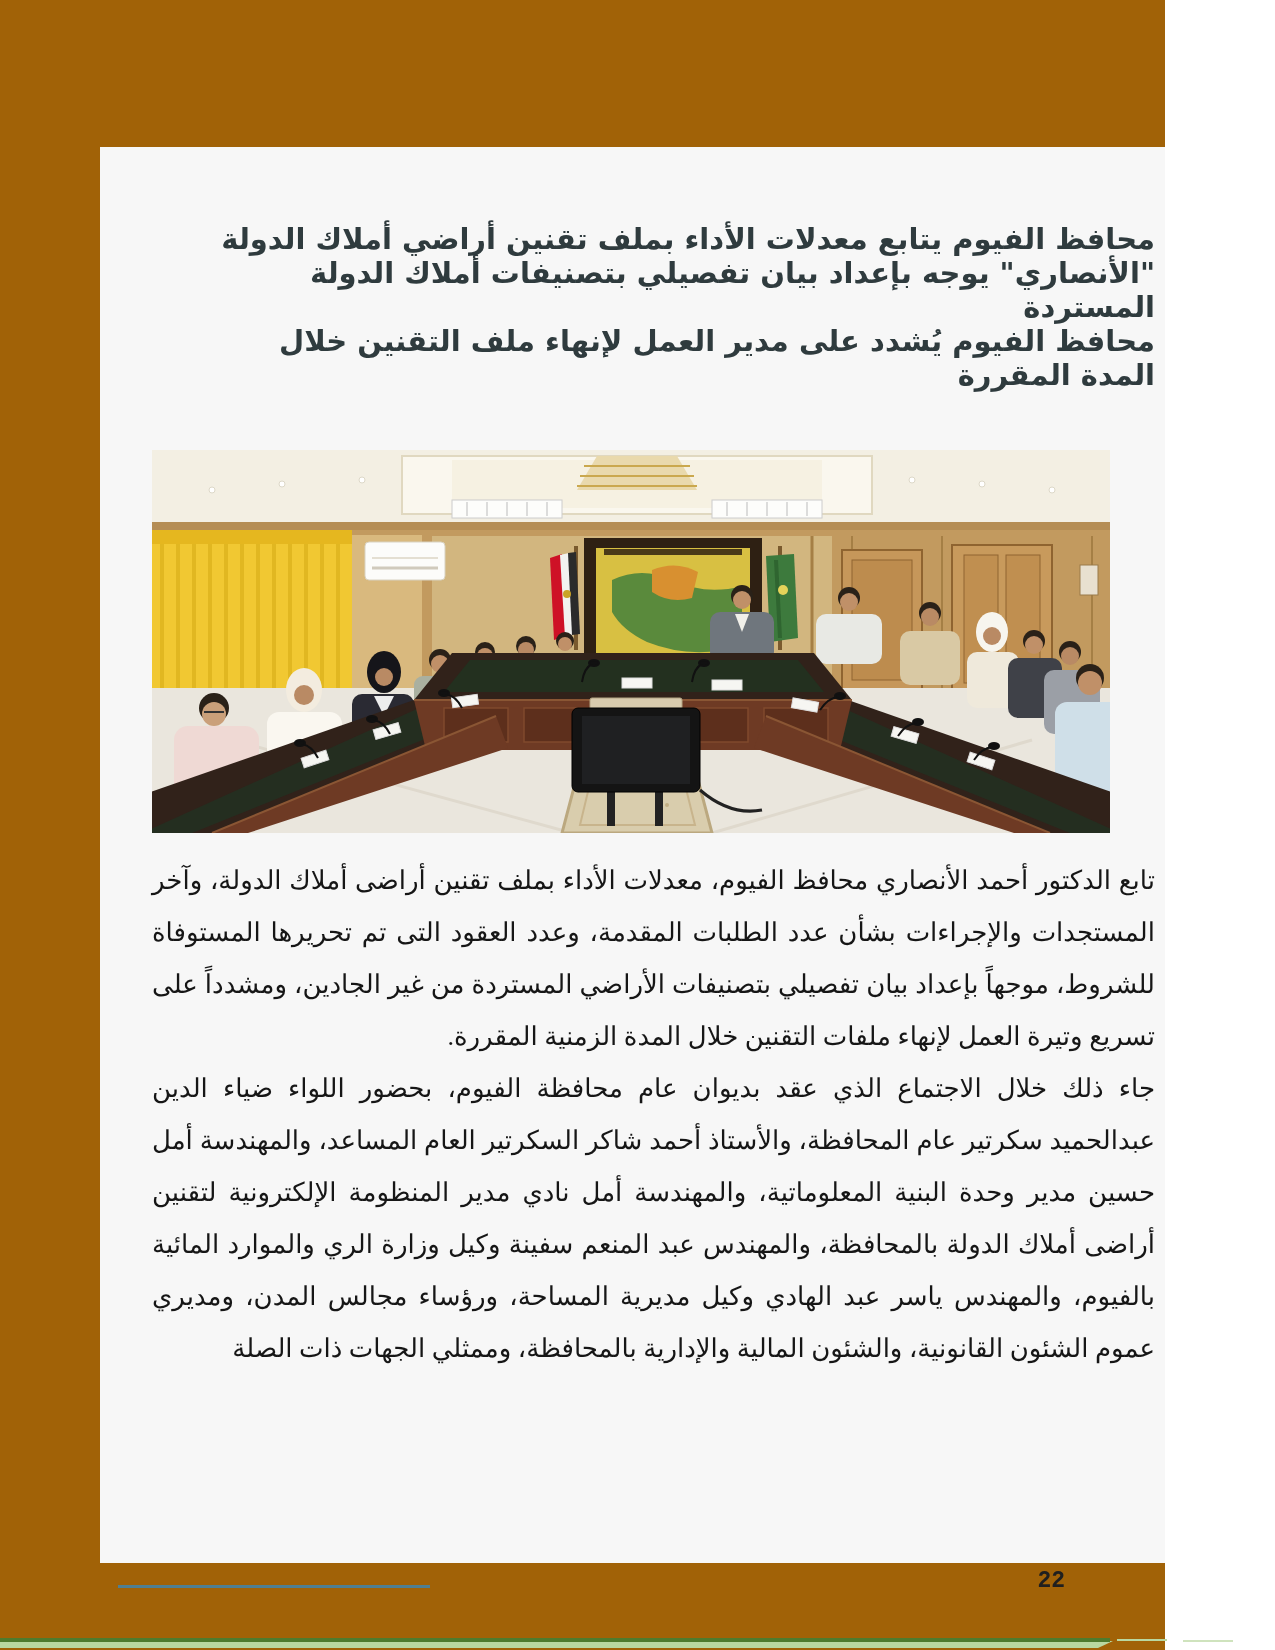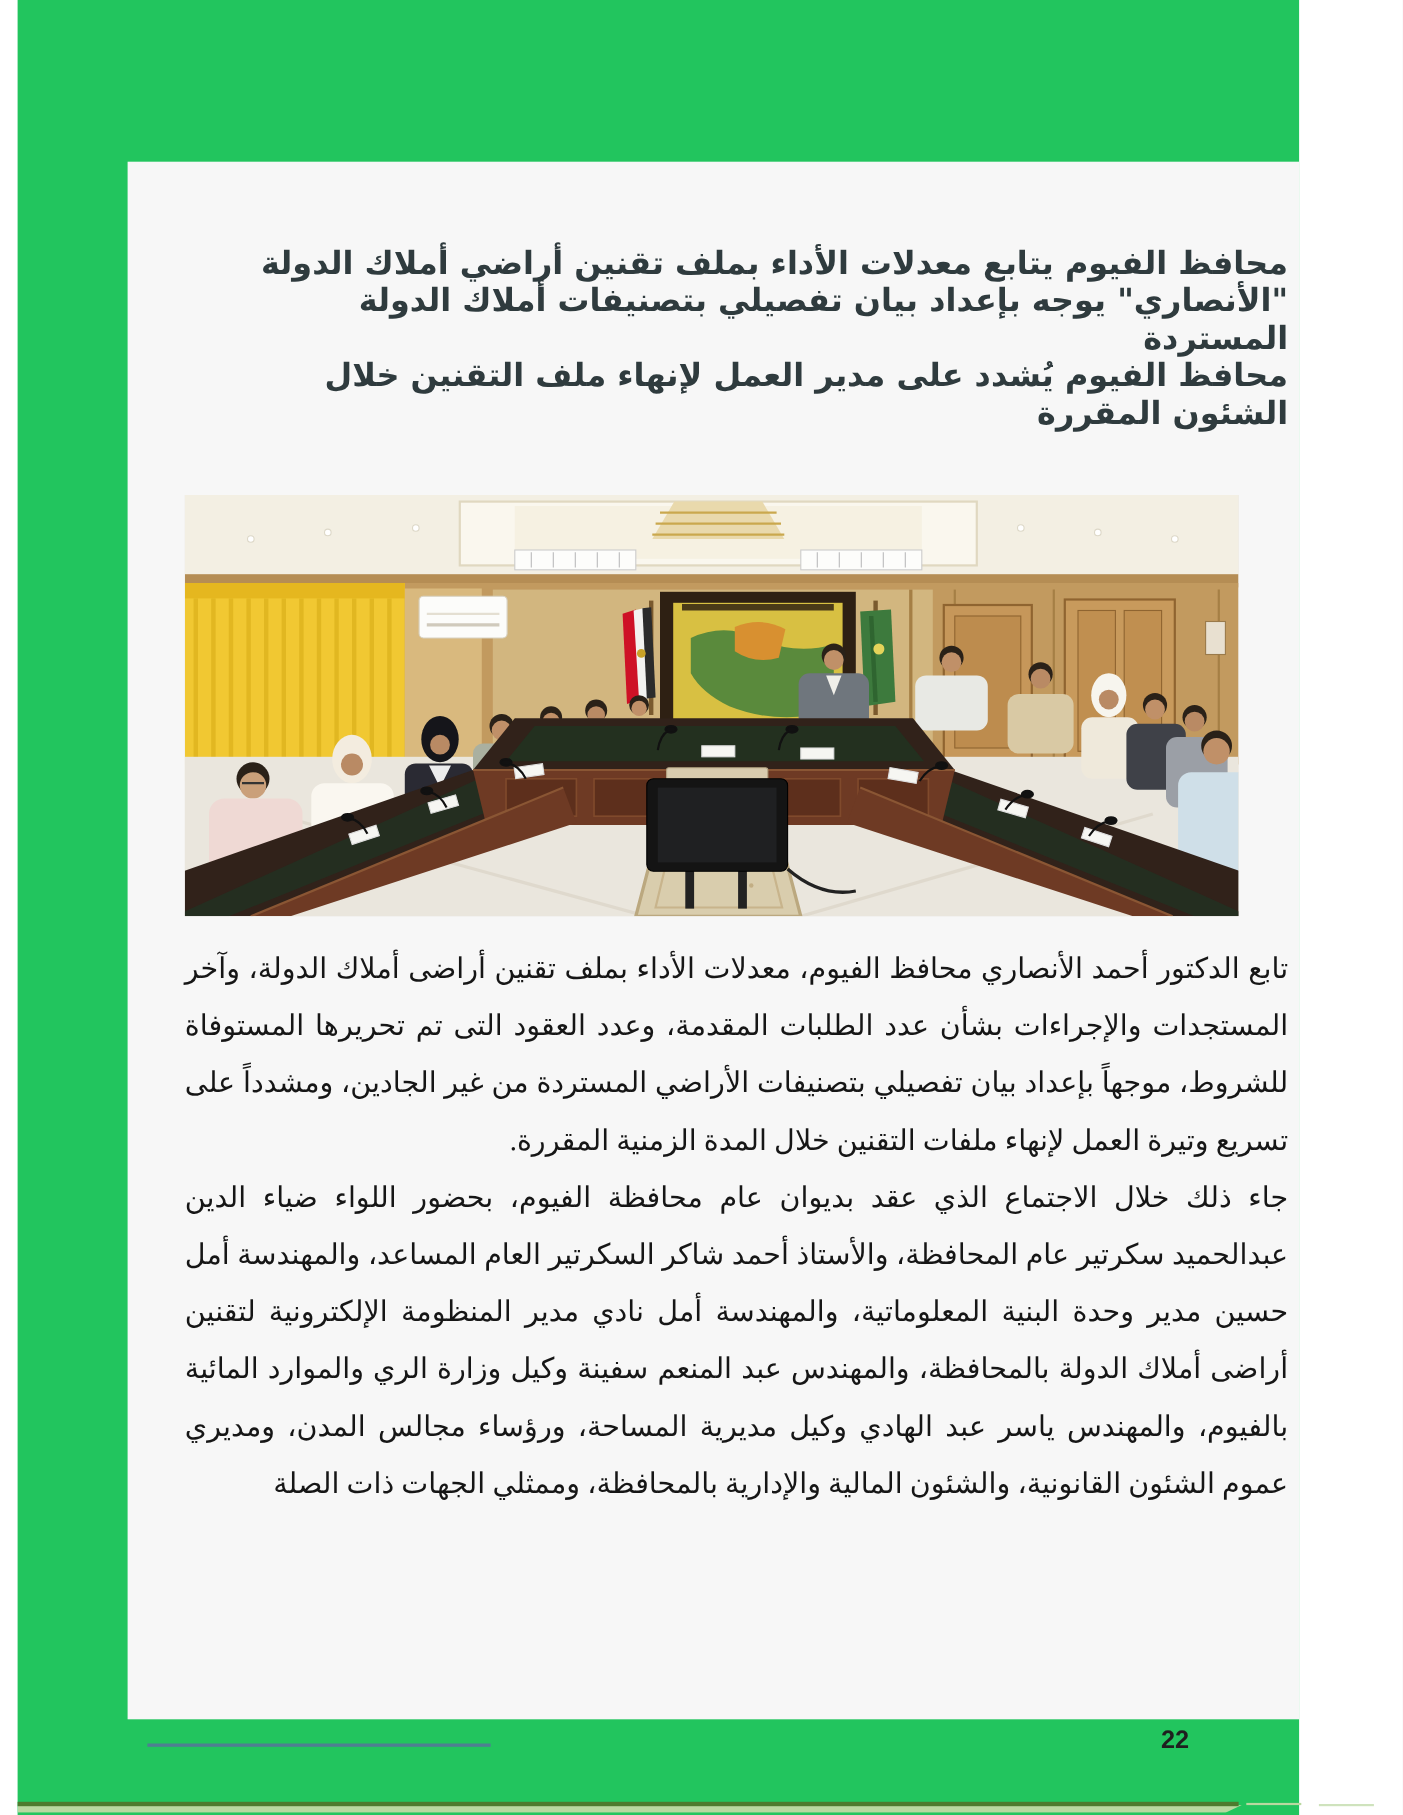--- a/index.html
+++ b/index.html
@@ -3,21 +3,21 @@
 <meta charset="utf-8">
 <style>
   html,body{margin:0;padding:0;}
   body{
     width:1275px;height:1650px;
     background:#ffffff;
     font-family:"DejaVu Sans", sans-serif;
     position:relative;
     overflow:hidden;
   }
-  .page{position:relative;width:1165px;height:1650px;background:#22c55e;margin-left:16px;}
+  .page{position:relative;width:1165px;height:1650px;background:#a16207;}
   .card{
     position:absolute;left:100px;top:147px;
     width:1065px;height:1416px;
     background:#f7f7f7;
     overflow:hidden;
   }
   .content{
     direction:rtl;
     padding:75px 10px 0 52px;
   }
@@ -48,21 +48,21 @@
   }
   .body-text p{margin:0;}
   .footer-divider{
     position:absolute;left:118px;top:1585px;
     width:312px;height:3px;
     background:#4f7f92;
   }
   .page-number{
     position:absolute;right:100px;top:1568px;
     font-size:23px;font-weight:600;color:#1f1f1f;
-    font-family:Liberation Sans, sans-serif;
+    font-family:Liberation Mono, monospace;
   }
   .footer-bar{position:absolute;left:0;bottom:0;width:1275px;height:12px;}
   .footer-bar .light-band{
     position:absolute;left:0;top:3px;width:1113px;height:7px;
     background:#b9d8a0;
     clip-path:polygon(0 0,1113px 0,1098px 100%,0 100%);
   }
   .footer-bar .dark-line{
     position:absolute;left:0;top:0;width:1110px;height:4px;
     background:#4e7b2e;
@@ -79,21 +79,21 @@
 
 <div class="page">
   <div class="card">
     <div class="content">
 
       <h1 class="headline">
         <span class="hl">محافظ الفيوم يتابع معدلات الأداء بملف تقنين أراضي أملاك الدولة</span>
         <span class="hl">"الأنصاري" يوجه بإعداد بيان تفصيلي بتصنيفات أملاك الدولة</span>
         <span class="hl">المستردة</span>
         <span class="hl">محافظ الفيوم يُشدد على مدير العمل لإنهاء ملف التقنين خلال</span>
-        <span class="hl">الشئون المقررة</span>
+        <span class="hl">المدة المقررة</span>
       </h1>
 
       <figure class="photo">
         <svg viewBox="0 0 958 383" xmlns="http://www.w3.org/2000/svg">
 
           <g>
             <rect x="0" y="0" width="958" height="80" fill="#f3efe3"></rect>
             <rect x="250" y="6" width="470" height="58" fill="#faf7ee" stroke="#e0d8c0" stroke-width="2"></rect>
             <rect x="300" y="10" width="370" height="48" fill="#f6f1e2"></rect>
             <rect x="0" y="72" width="958" height="12" fill="#b58d54"></rect>

